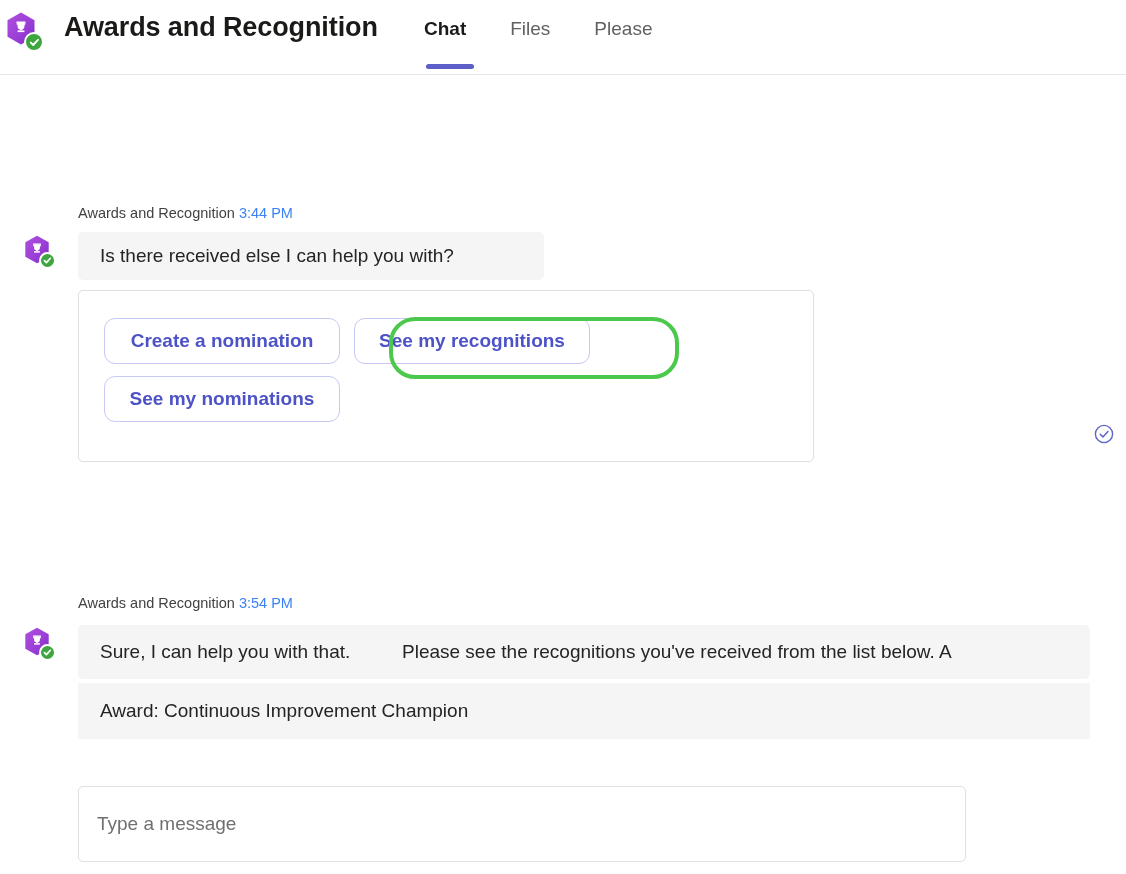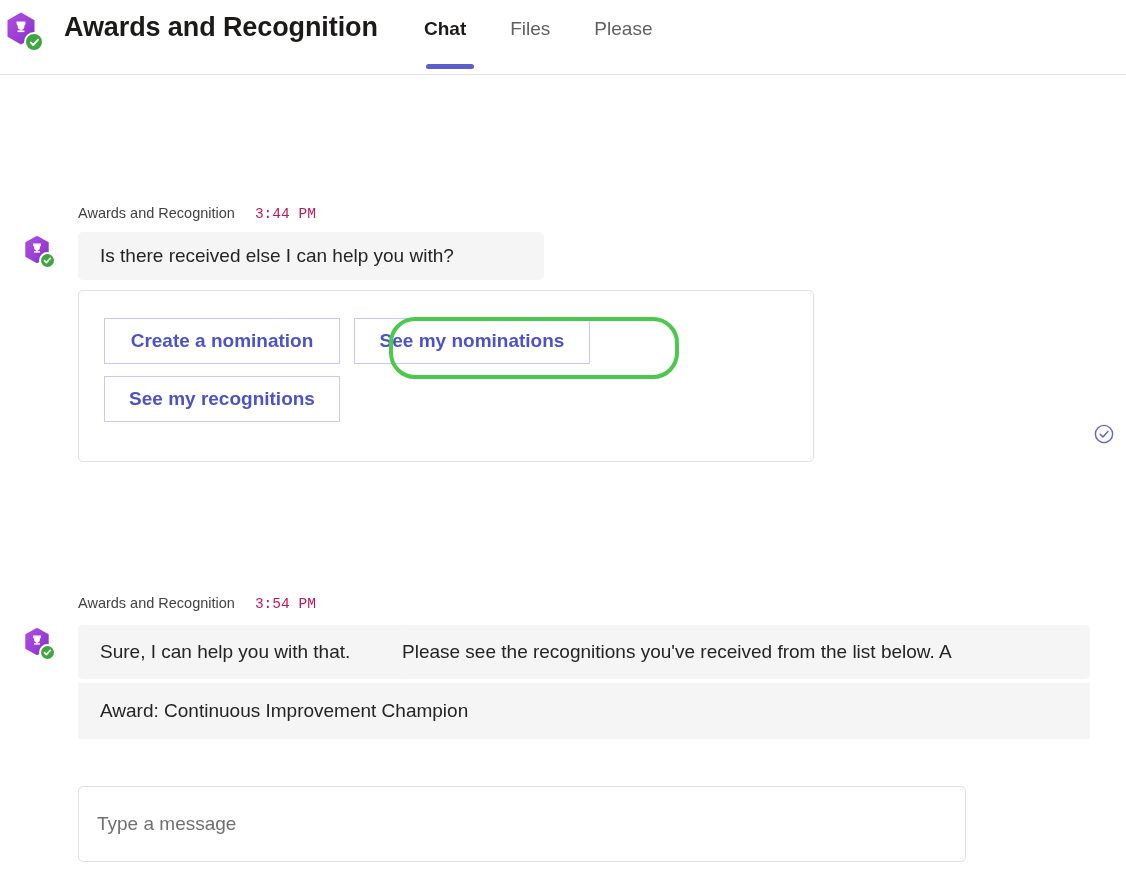--- a/index.html
+++ b/index.html
@@ -117,21 +117,21 @@
 
   .msg-group { position: absolute; }
 
   .msg-meta {
     position: absolute;
     font-size: 14.5px;
     color: #616161;
     white-space: nowrap;
   }
   .msg-meta .sender { color: #424242; }
-  .msg-meta .time { margin-left: 20px; color: #be185d; font-family: Liberation Mono, monospace; }
+  .msg-meta .time { margin-left: 4px; color: #3b82f6; }
 
   .avatar-wrap {
     position: absolute;
     width: 34px;
     height: 36px;
   }
   .avatar-hex { position:absolute; left:0; top:0; width:26px; height:29px; }
   .avatar-badge {
     position: absolute;
     left: 15px; top: 17px;
@@ -180,21 +180,21 @@
     gap: 12px 14px;
     width: 680px;
   }
   .action-btn {
     box-sizing: border-box;
     height: 46px;
     padding: 0 22px;
     min-width: 236px;
     background: #ffffff;
     border: 1px solid #c7c9f2;
-    border-radius: 0;
+    border-radius: 11px;
     color: #4d53c6;
     font-size: 19px;
     font-weight: bold;
     font-family: "Liberation Sans", sans-serif;
     display: flex;
     align-items: center;
     justify-content: center;
     cursor: pointer;
     white-space: nowrap;
   }
@@ -305,22 +305,22 @@
       </div>
     </div>
 
     <div class="bubble" style="left:78px; top:157px; width:466px; height:48px;">
       <span class="bubble-inner">Is there received else I can help you with?</span>
     </div>
 
     <div class="card" style="left:78px; top:215px; width:736px; height:172px;">
       <div class="card-buttons">
         <button class="action-btn">Create a nomination</button>
+        <button class="action-btn">See my recognitions</button>
         <button class="action-btn">See my nominations</button>
-        <button class="action-btn">See my recognitions</button>
       </div>
     </div>
 
     <div class="highlight-ring" style="left:389px; top:242px; width:290px; height:62px;"></div>
 
     <svg class="delivered-icon" style="left:1093px; top:348px;" viewBox="0 0 22 22">
       <circle cx="11" cy="11" r="8.6" fill="none" stroke="#6264c7" stroke-width="1.4"></circle>
       <path d="M7.2 11.2 L9.9 13.9 L14.9 8.4" fill="none" stroke="#6264c7" stroke-width="1.5" stroke-linecap="round" stroke-linejoin="round"></path>
     </svg>
   </div>

